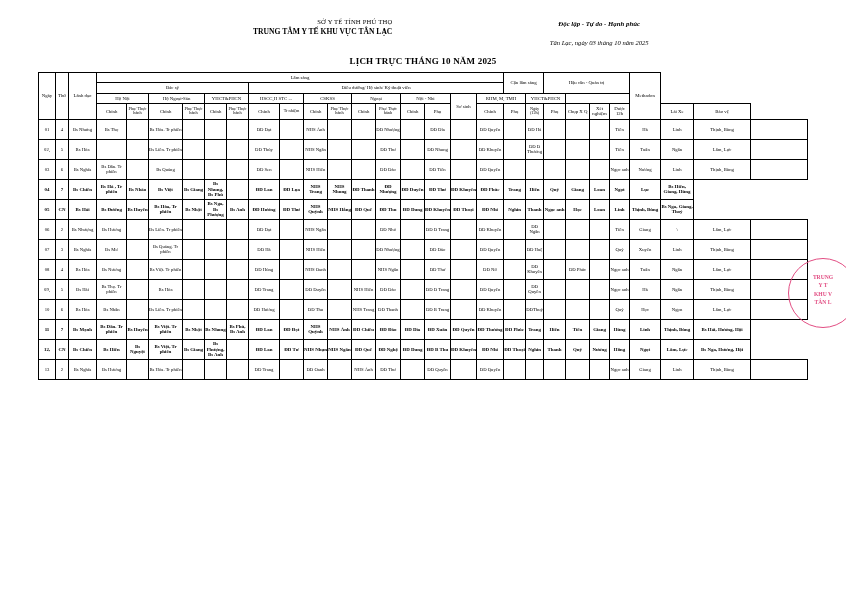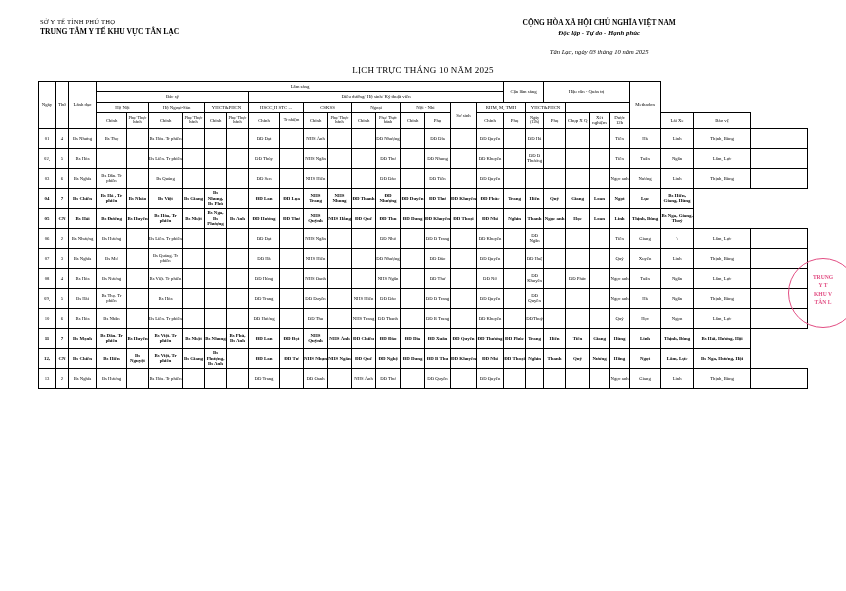--- a/index.html
+++ b/index.html
@@ -8,31 +8,31 @@
     background:#ffffff;
     font-family:"Liberation Serif", serif;
     color:#000;
     overflow:hidden;
     position:relative;
   }
   .page{position:relative;width:846px;height:591px;}
 
   
   .hdr{display:flex;padding:18px 40px 0 40px;}
-  .hdr-left{width:46%;text-align:left;}
+  .hdr-left{width:46%;text-align:right;}
   .hdr-right{width:54%;text-align:center;}
   .org1{font-size:6.6px;letter-spacing:.2px;}
   .org2{font-size:7.6px;font-weight:bold;margin-top:2px;}
   .nat1{font-size:7.4px;font-weight:bold;}
   .nat2{font-size:6.8px;font-weight:bold;font-style:italic;margin-top:2px;}
   .place{font-size:6.6px;font-style:italic;text-align:center;margin-top:10px;}
   .hdr-right .place{margin-top:12px;}
 
   .title{text-align:center;margin-top:10px;}
-  .title-main{font-size:9px;font-weight:normal;letter-spacing:.2px;}
+  .title-main{font-size:9px;font-weight:bold;letter-spacing:.2px;}
   .title-sub{font-size:7px;font-style:italic;margin-top:3px;}
 
   
   .tbl-wrap{padding:6px 38px 0 38px;}
   table{border-collapse:collapse;table-layout:fixed;width:770px;}
   td,th{
     border:0.6px solid #000;
     font-size:4.7px;
     line-height:1.12;
     text-align:center;
@@ -69,21 +69,20 @@
 <body>
 
 <div class="page">
 
   <div class="hdr">
     <div class="hdr-left">
       <div class="org1">SỞ Y TẾ TỈNH PHÚ THỌ</div>
       <div class="org2">TRUNG TÂM Y TẾ KHU VỰC  TÂN LẠC</div>
     </div>
     <div class="hdr-right">
-      <div class="nat1">CỘNG HÒA XÃ HỘI CHỦ NGHĨA VIỆT NAM</div>
       <div class="nat2">Độc lập - Tự do - Hạnh phúc</div>
       <div class="place">Tân Lạc, ngày 03 tháng 10 năm 2025</div>
     </div>
   </div>
 
   <div class="title">
     <div class="title-main">LỊCH TRỰC THÁNG 10 NĂM 2025</div>
   </div>
 
   <div class="tbl-wrap">

